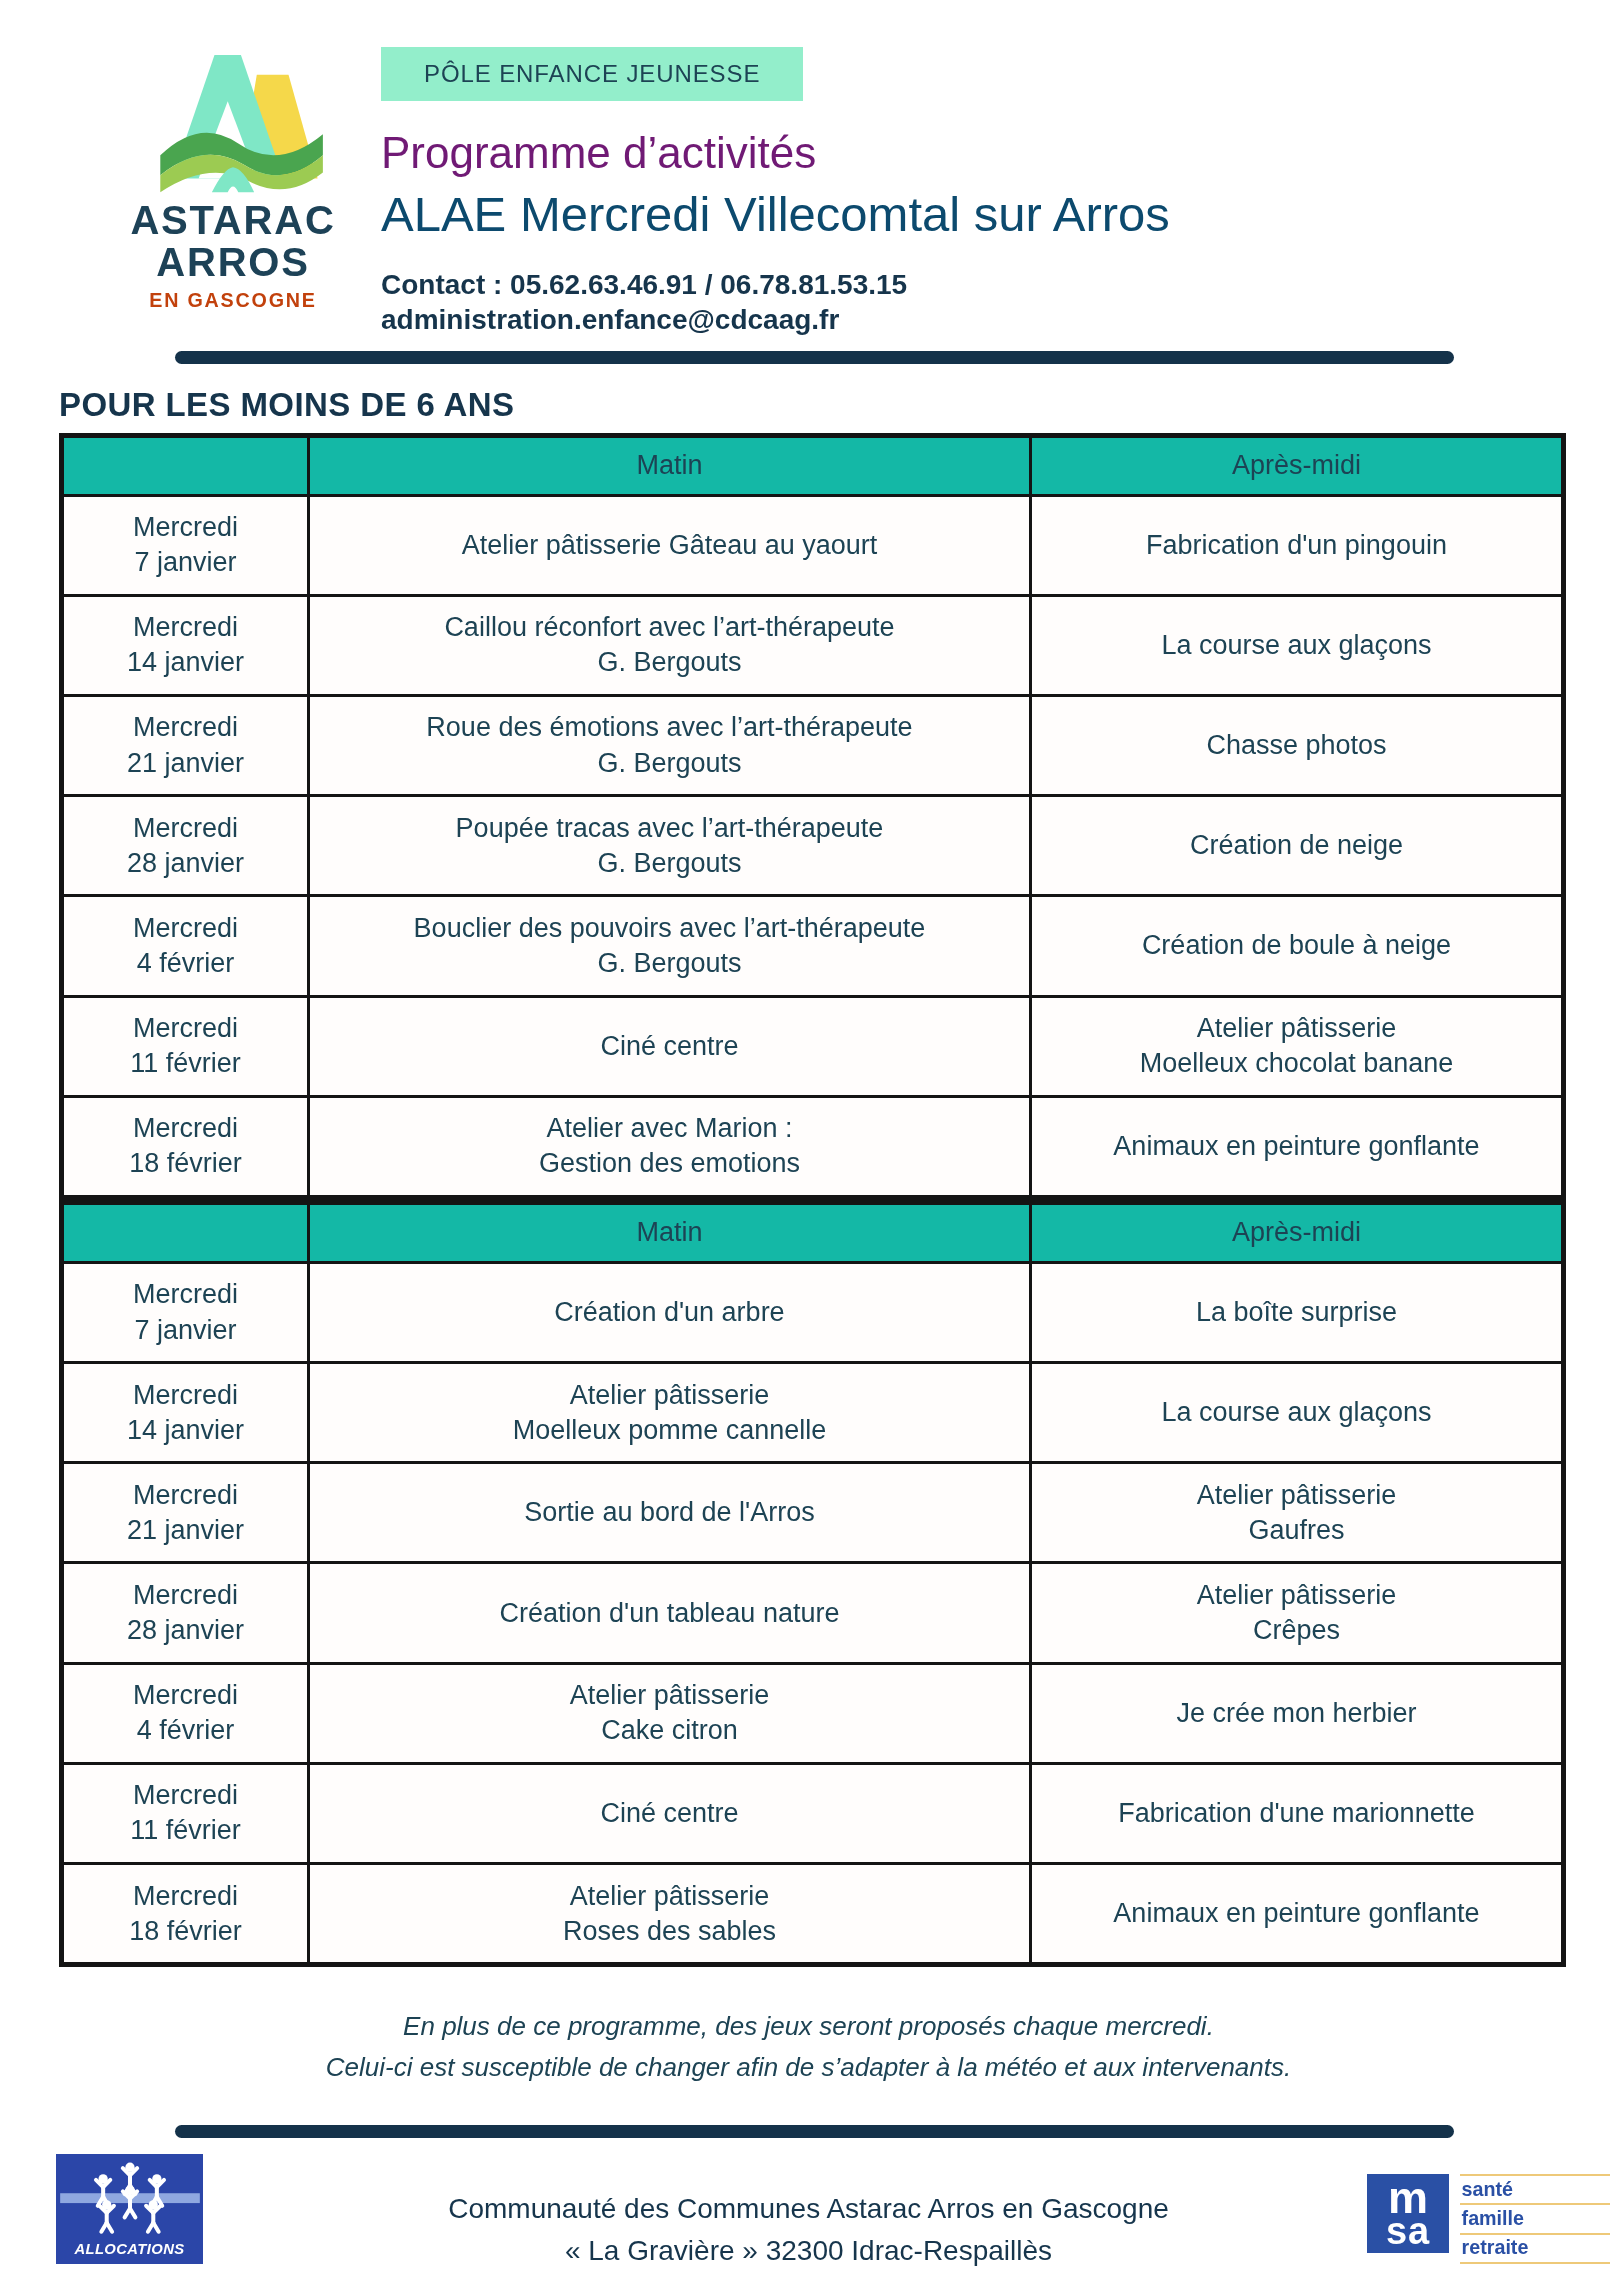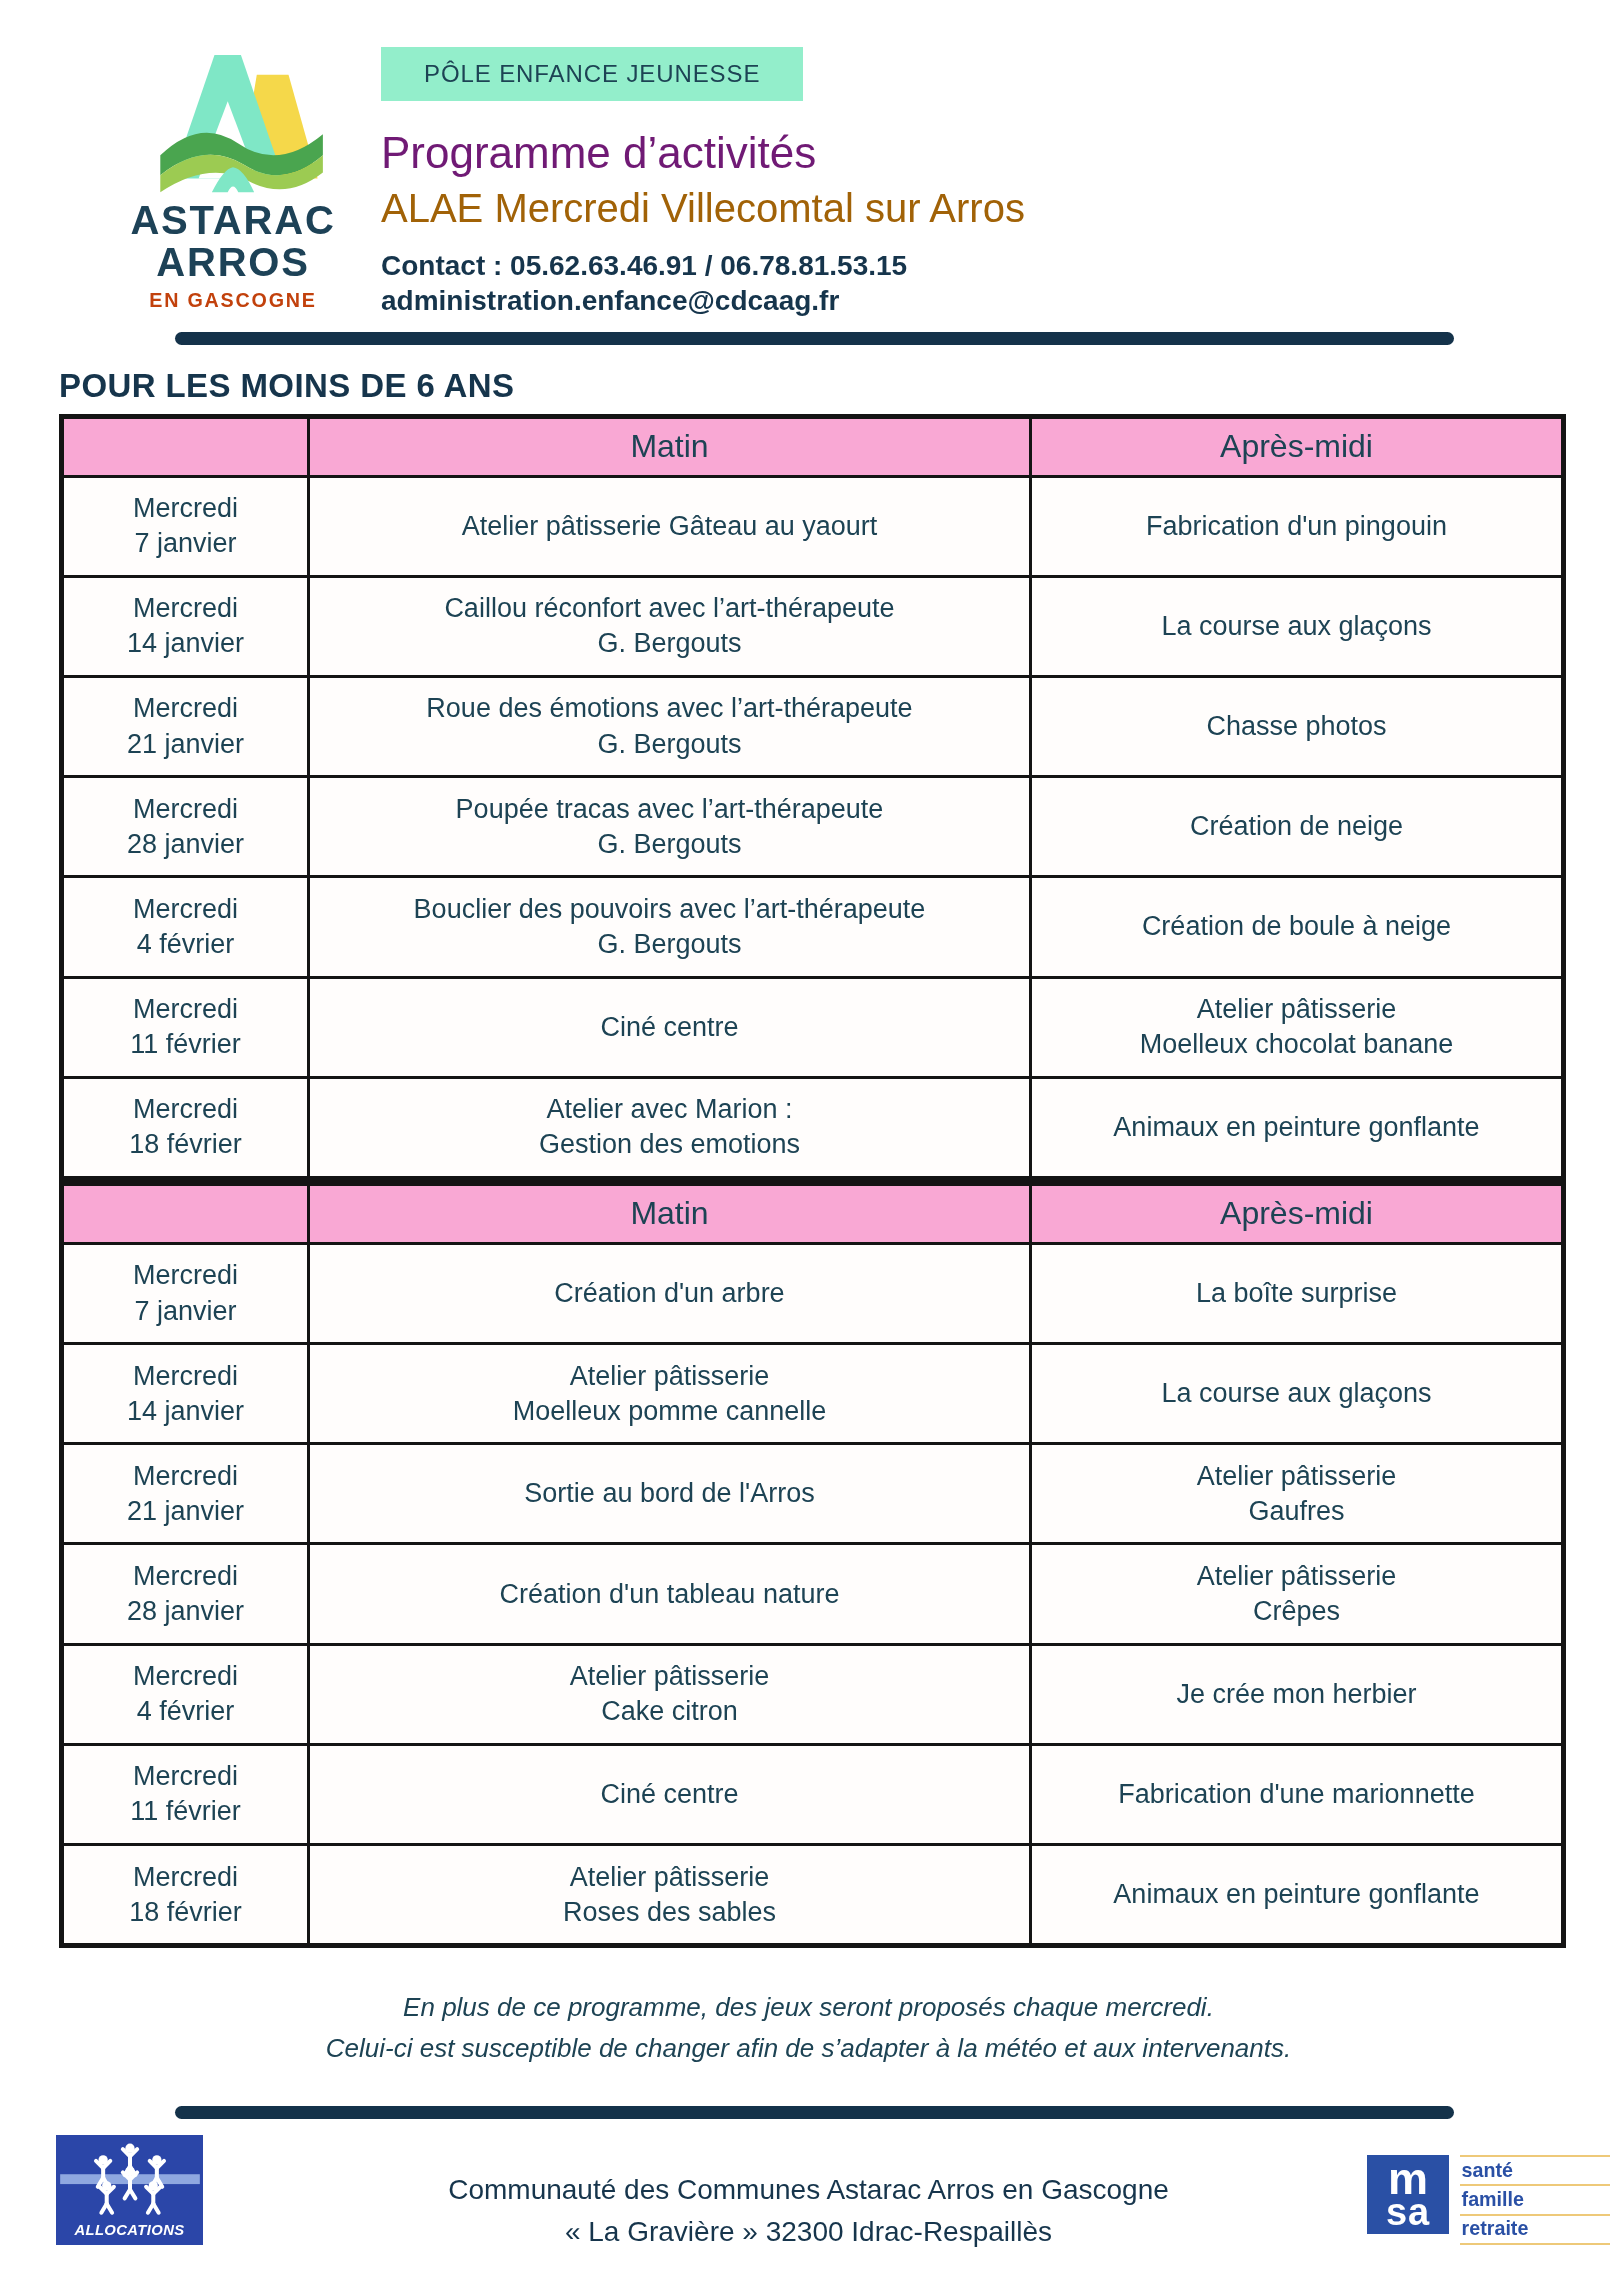--- a/index.html
+++ b/index.html
@@ -13,40 +13,40 @@
   .logo-block{width:296px;flex:0 0 296px;text-align:center;}
   .logo-mark{display:block;margin:0 auto 5.4px auto;}
   .logo-name{font-size:40px;font-weight:bold;letter-spacing:1.8px;line-height:1.04;color:#1d4257;}
   .logo-tag{font-size:19.7px;font-weight:bold;letter-spacing:1.8px;margin-top:5.4px;color:#c2410c;}
   .header-center{flex:1;text-align:left;padding-top:3.6px;}
   .badge{
     display:inline-block;background:#93eecb;color:#1d4354;
     font-size:24px;letter-spacing:0.9px;padding:13.4px 43px;
   }
   .title{font-size:44px;font-weight:normal;margin:27px 0 7.2px 0;color:#701a75;}
-  .subtitle{font-size:40px;margin:0 0 17px 0;color:#a16207;}
+  .subtitle{font-size:49px;margin:0 0 25px 0;color:#0c4a6e;}
   .contact-line{font-size:28px;line-height:1.28;color:#16354c;font-weight:bold;}
   .divider{
     width:1279px;height:13.4px;background:#14324a;border-radius:7.2px;
     margin:12.5px 0 0 175px;
   }
   
   .section-heading{
     font-size:33px;font-weight:bold;letter-spacing:0.4px;
     margin:21.5px 0 9px 59px;color:#16354c;
   }
   table.program{
     border-collapse:collapse;table-layout:fixed;
     margin-left:59px;width:1502px;
     border:5.4px solid #141414;
   }
   table.program th,table.program td{border:3.6px solid #141414;}
   table.program th{
-    background:#f9a8d4;height:54px;font-weight:normal;
-    font-size:32px;color:#1d4354;text-align:center;
+    background:#14b8a6;height:54px;font-weight:normal;
+    font-size:27px;color:#1d4354;text-align:center;
   }
   table.program td{
     height:90px;text-align:center;vertical-align:middle;
     font-size:27px;line-height:1.3;color:#1d4354;
     padding:3.6px 9px;background:#fffdfc;
   }
   
   .note{
     text-align:center;font-style:italic;font-size:26px;line-height:1.55;
     margin-top:39px;color:#1d4354;

